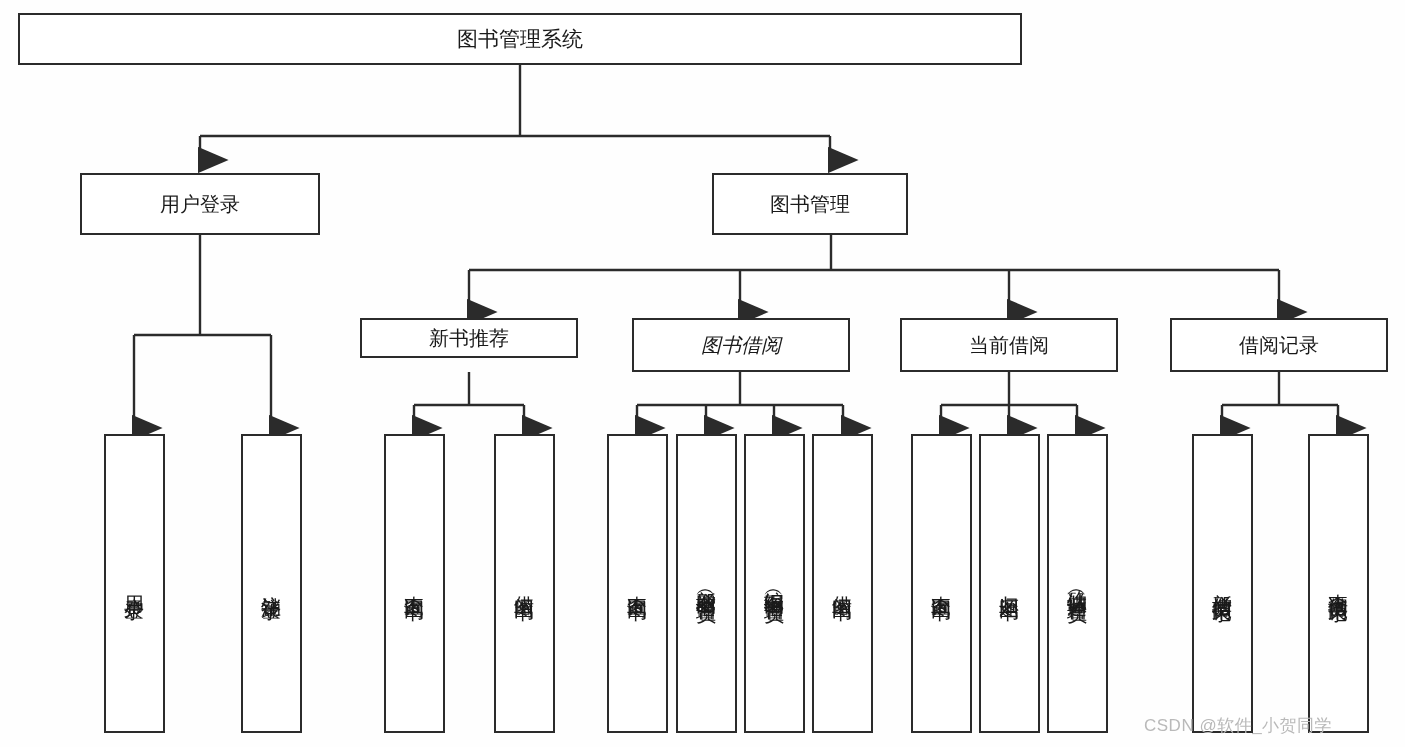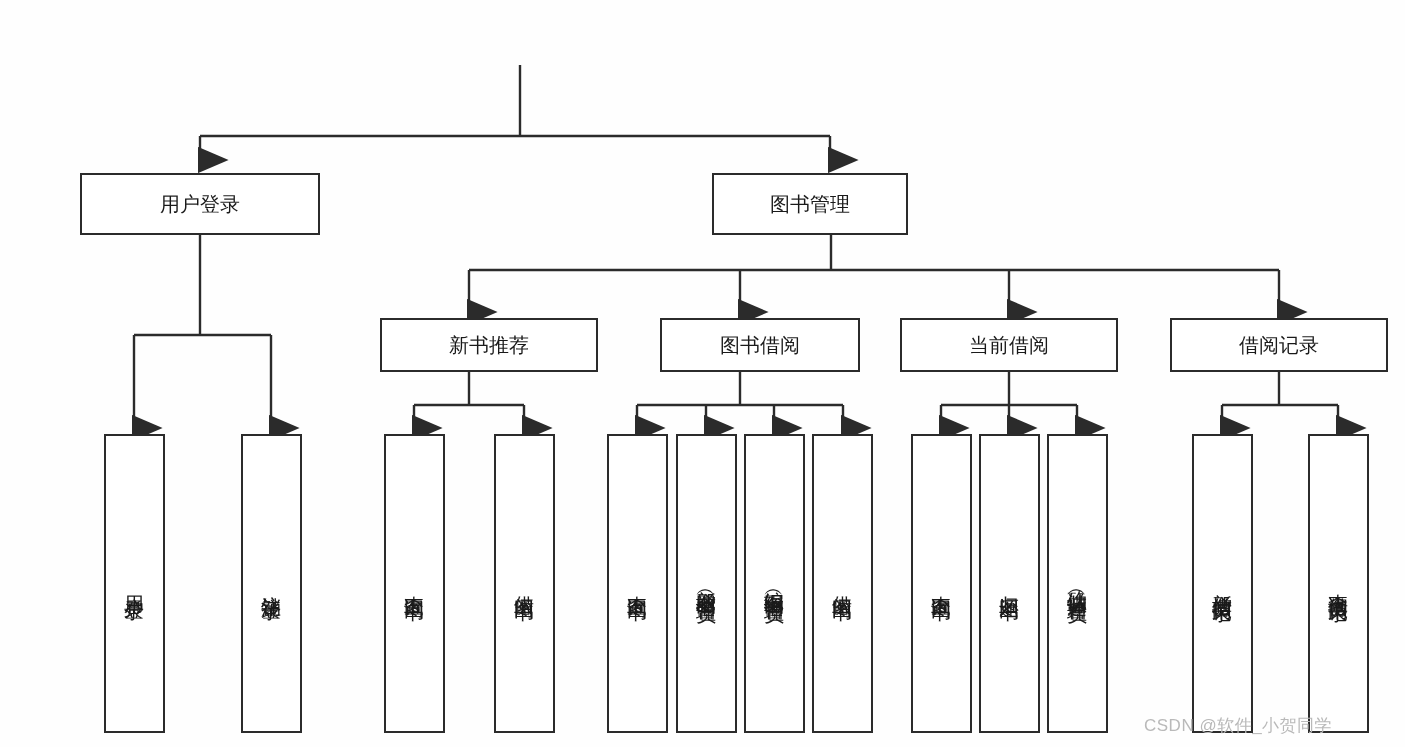--- a/index.html
+++ b/index.html
@@ -134,32 +134,35 @@
     </g>
 
     <g>
       <path class="wire" d="M1279,372 L1279,405"></path>
       <path class="wire" d="M1222,405 L1338,405"></path>
       <path class="wire" d="M1222,405 L1222,428" marker-end="url(#ah)"></path>
       <path class="wire" d="M1338,405 L1338,428" marker-end="url(#ah)"></path>
     </g>
   </svg>
 
+  <div class="node root" style="left:18px; top:13px; width:1004px; height:52px;">
+    <span class="lbl">图书管理系统</span>
+  </div>
 
   <div class="node lvl2" style="left:80px; top:173px; width:240px; height:62px;">
     <span class="lbl">用户登录</span>
   </div>
   <div class="node lvl2" style="left:712px; top:173px; width:196px; height:62px;">
     <span class="lbl">图书管理</span>
   </div>
 
-  <div class="node lvl2" style="left:380px; top:318px; width:218px; height:54px;">
+  <div class="node lvl2" style="left:360px; top:318px; width:218px; height:40px;">
     <span class="lbl">新书推荐</span>
   </div>
-  <div class="node lvl2" style="left:660px; top:318px; width:200px; height:54px;">
+  <div class="node lvl2" style="left:632px; top:318px; width:218px; height:54px;font-style:italic;">
     <span class="lbl">图书借阅</span>
   </div>
   <div class="node lvl2" style="left:900px; top:318px; width:218px; height:54px;">
     <span class="lbl">当前借阅</span>
   </div>
   <div class="node lvl2" style="left:1170px; top:318px; width:218px; height:54px;">
     <span class="lbl">借阅记录</span>
   </div>
 
   <div class="node leaf" style="left:104px; top:434px; width:61px; height:299px;">

